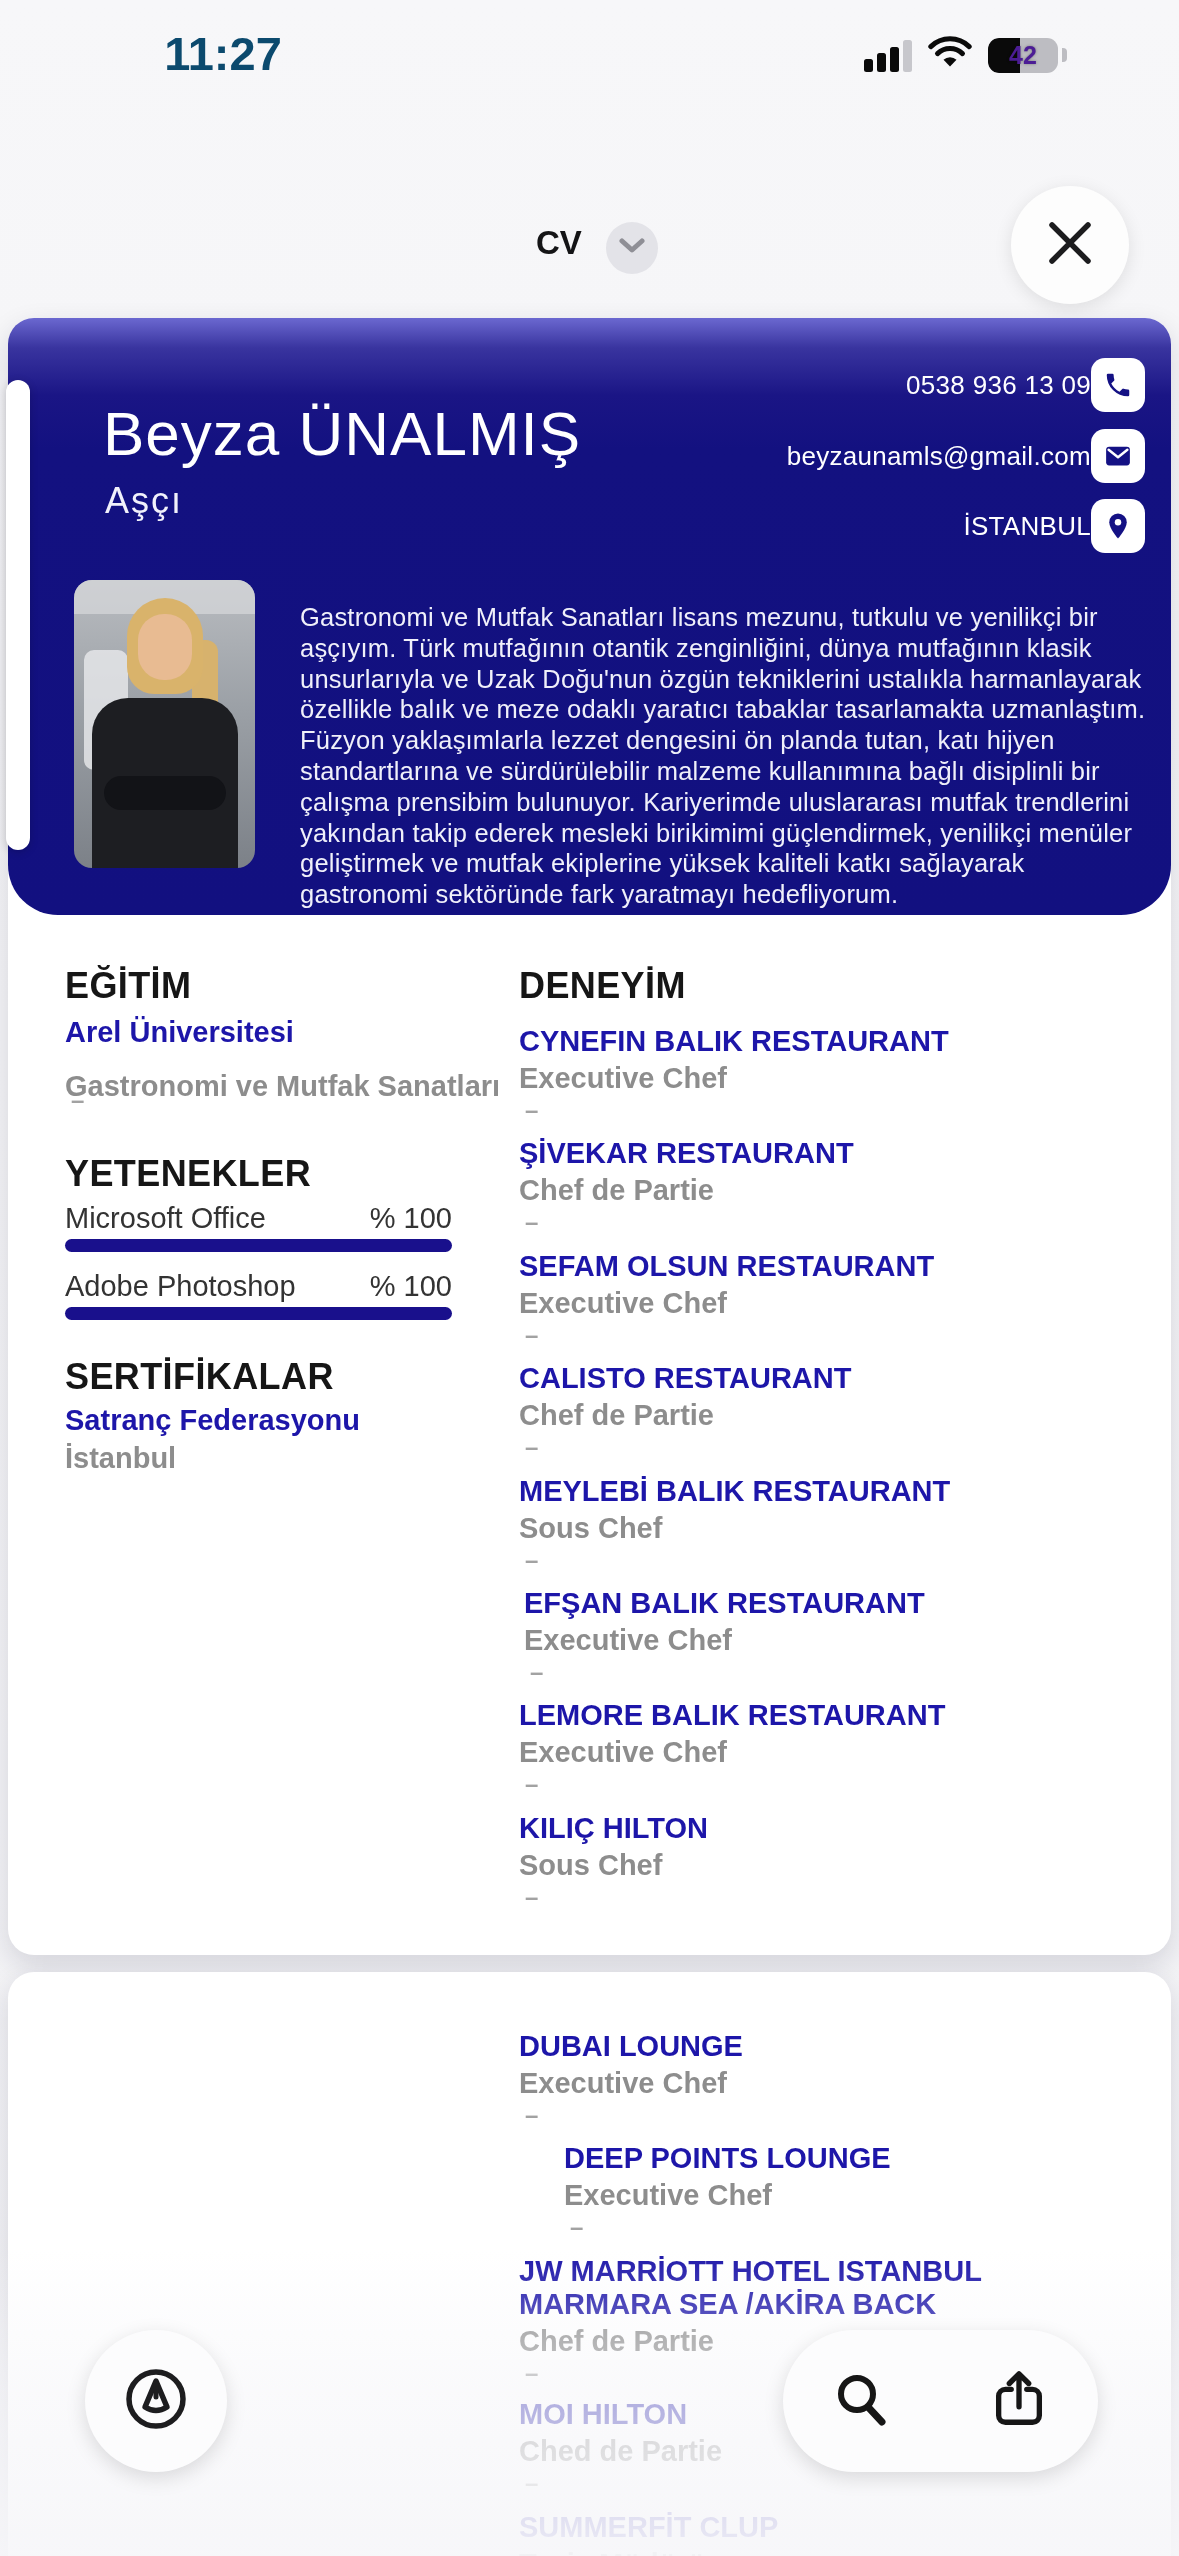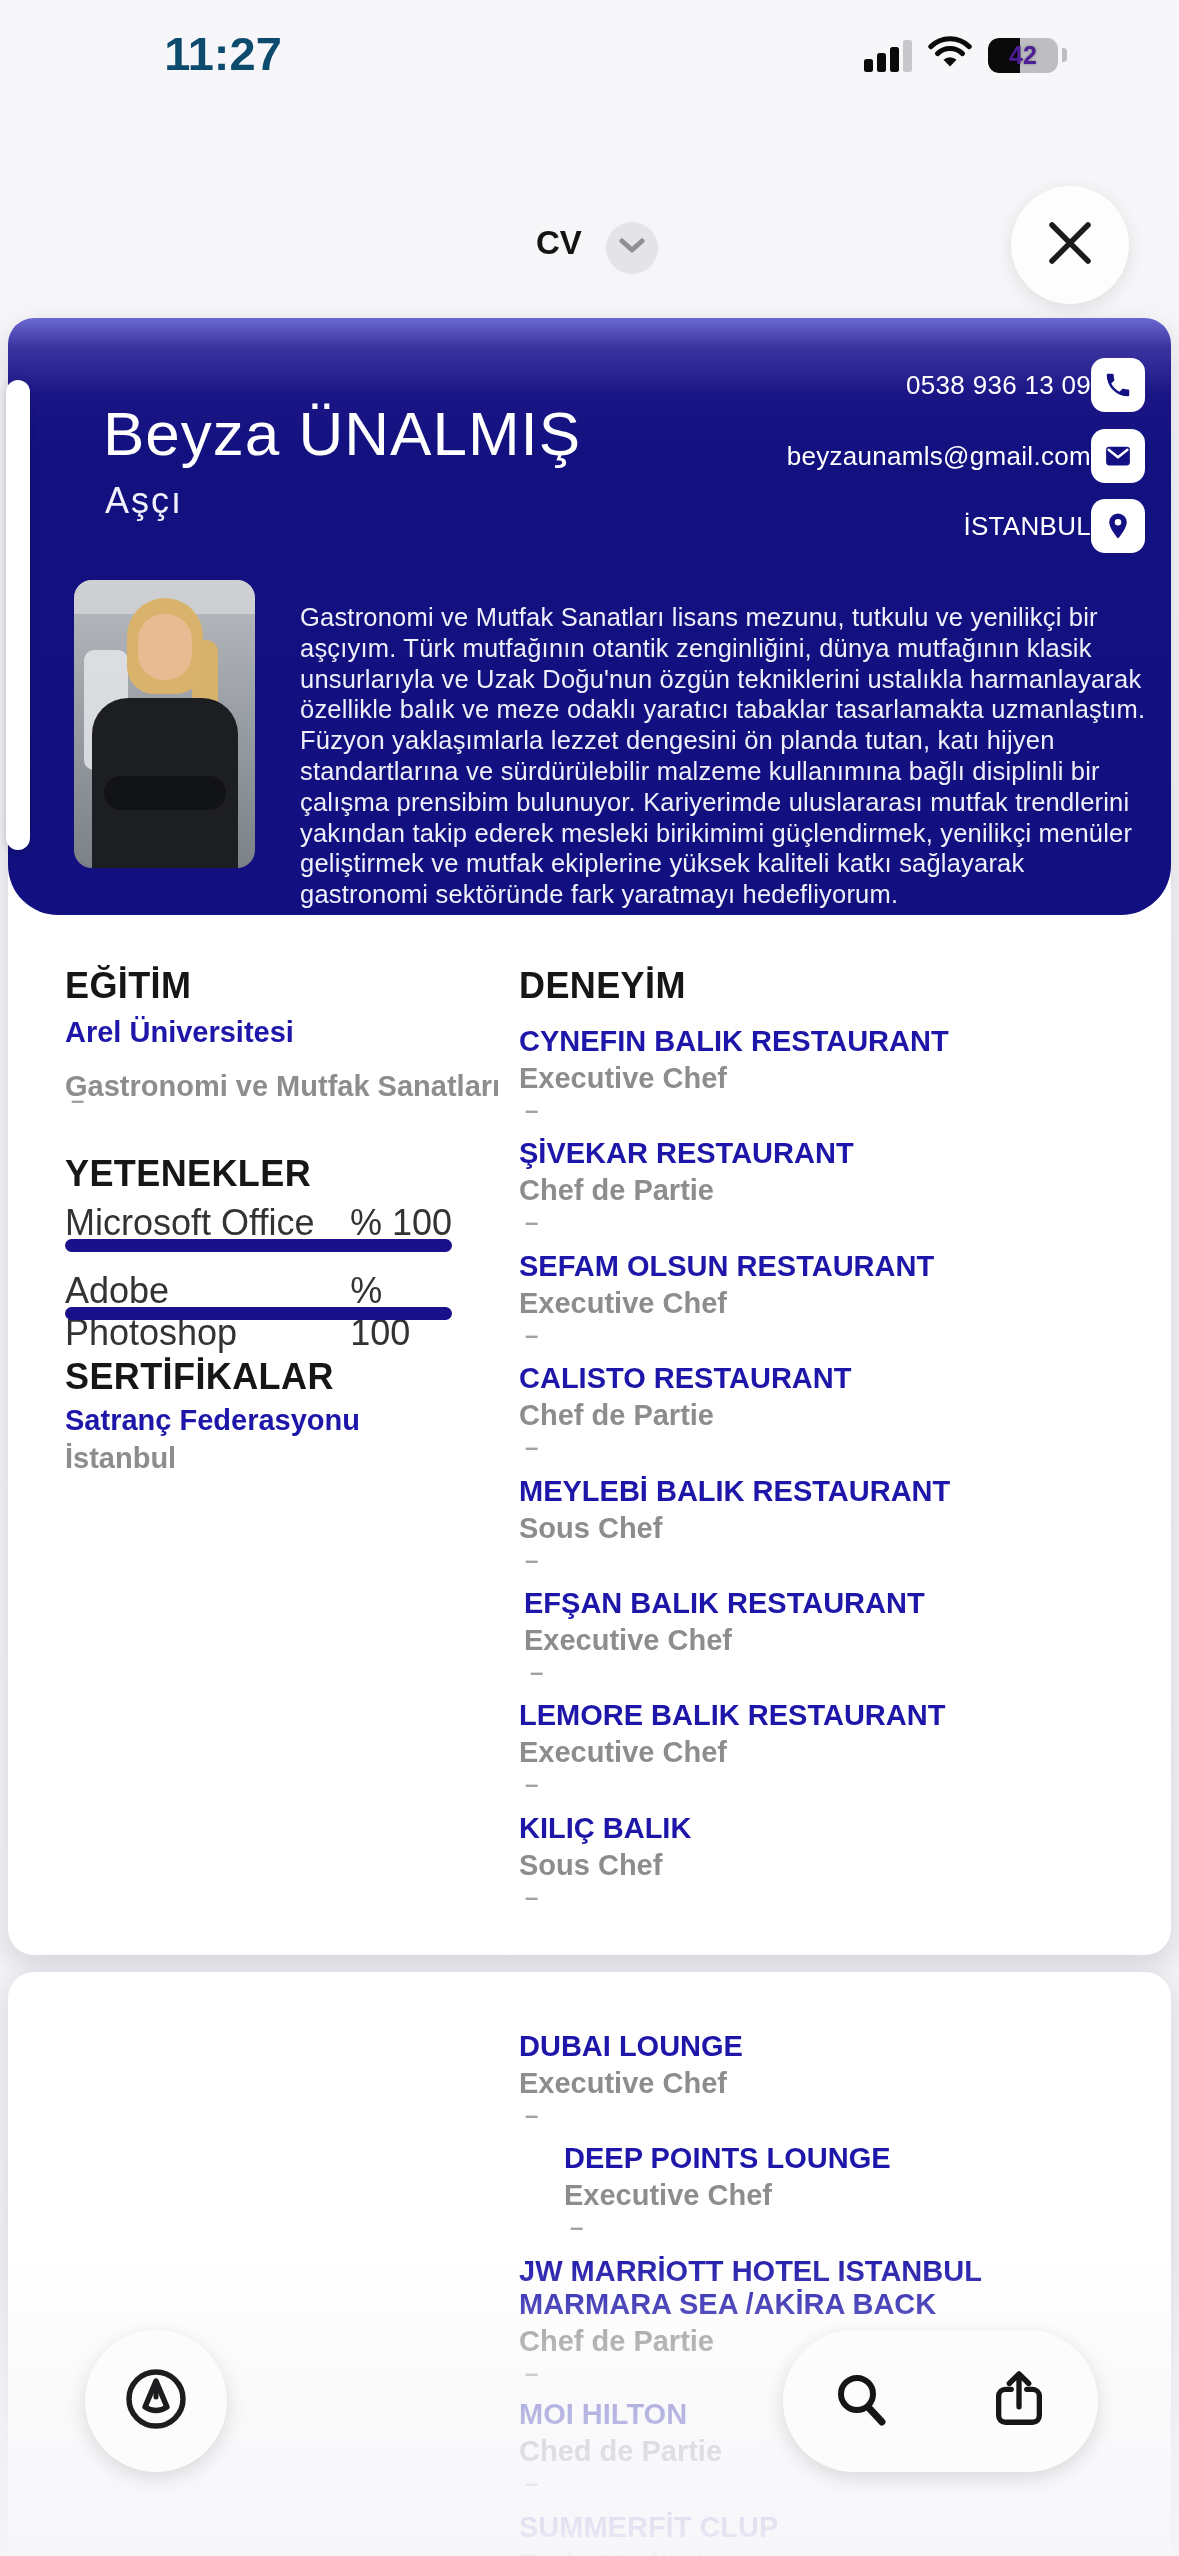--- a/index.html
+++ b/index.html
@@ -60,21 +60,21 @@
 
   .summary{position:absolute;left:292px;top:284px;width:852px;color:#f0f0fa;
         font-size:25.5px;line-height:30.8px;font-weight:400;letter-spacing:.2px;}
 
   
   .h-sec{font-size:36px;font-weight:800;color:#161616;letter-spacing:.4px;}
   .t-blue{font-size:29px;font-weight:700;color:#1d16a9;}
   .t-gray{font-size:29px;font-weight:700;color:#8d8d8d;}
   .t-dash{font-size:24px;font-weight:700;color:#a2a2a2;padding-left:6px;}
   .skill-row{display:flex;justify-content:space-between;align-items:baseline;width:387px;
-        font-size:36px;font-weight:400;color:#333;}
+        font-size:29px;font-weight:400;color:#333;}
   .skill-bar{width:387px;height:13px;border-radius:7px;background:#19108c;}
 
   .entry{position:absolute;left:511px;width:620px;}
   .entry .t-blue{line-height:33px;}
   .entry .t-gray{margin-top:4px;line-height:33px;}
   .entry .t-dash{margin-top:1px;line-height:28px;}
 
   
   .fade{left:0;top:2250px;width:1179px;height:306px;pointer-events:none;
         background:linear-gradient(180deg,rgba(246,246,249,0) 0%,rgba(246,246,249,.55) 45%,rgba(246,246,249,.92) 100%);}
@@ -224,21 +224,21 @@
     <div class="t-blue">EFŞAN BALIK RESTAURANT</div>
     <div class="t-gray">Executive Chef</div>
     <div class="t-dash">–</div>
   </div>
   <div class="entry" style="top:1381px;">
     <div class="t-blue">LEMORE BALIK RESTAURANT</div>
     <div class="t-gray">Executive Chef</div>
     <div class="t-dash">–</div>
   </div>
   <div class="entry" style="top:1494px;">
-    <div class="t-blue">KILIÇ BALIK</div>
+    <div class="t-blue">KILIÇ HILTON</div>
     <div class="t-gray">Sous Chef</div>
     <div class="t-dash">–</div>
   </div>
 </div>
 
 <div class="abs card card2">
   <div class="entry" style="top:58px;">
     <div class="t-blue">DUBAI LOUNGE</div>
     <div class="t-gray">Executive Chef</div>
     <div class="t-dash">–</div>

